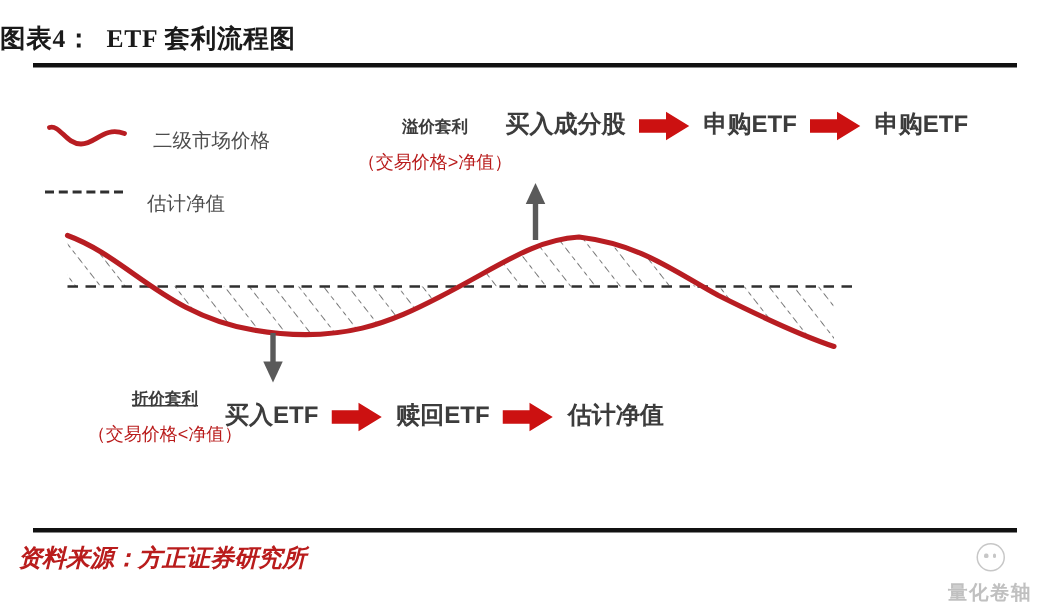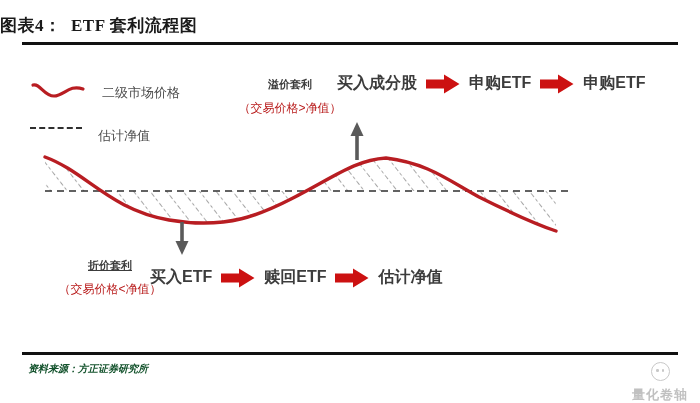--- a/index.html
+++ b/index.html
@@ -45,27 +45,27 @@
     height: 3px;
   }
   #rule-bottom {
     top: 352px;
     height: 3px;
   }
 
   
   #source-note {
     position: absolute;
-    left: 28px;
+    left: 12px;
     top: 362px;
     font-family: "Liberation Serif", "DejaVu Serif", serif;
     font-style: italic;
     font-weight: bold;
-    font-size: 10px;
-    color: #14532d;
+    font-size: 16px;
+    color: #b91c1c;
     white-space: pre;
   }
   #watermark {
     position: absolute;
     right: 12px;
     top: 362px;
     display: flex;
     align-items: center;
     gap: 5px;
     opacity: 0.55;

